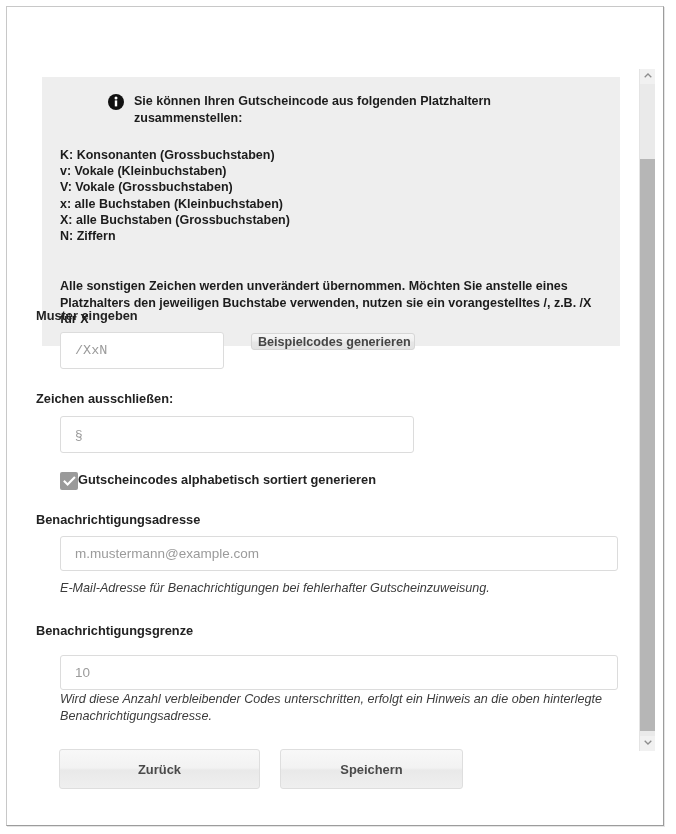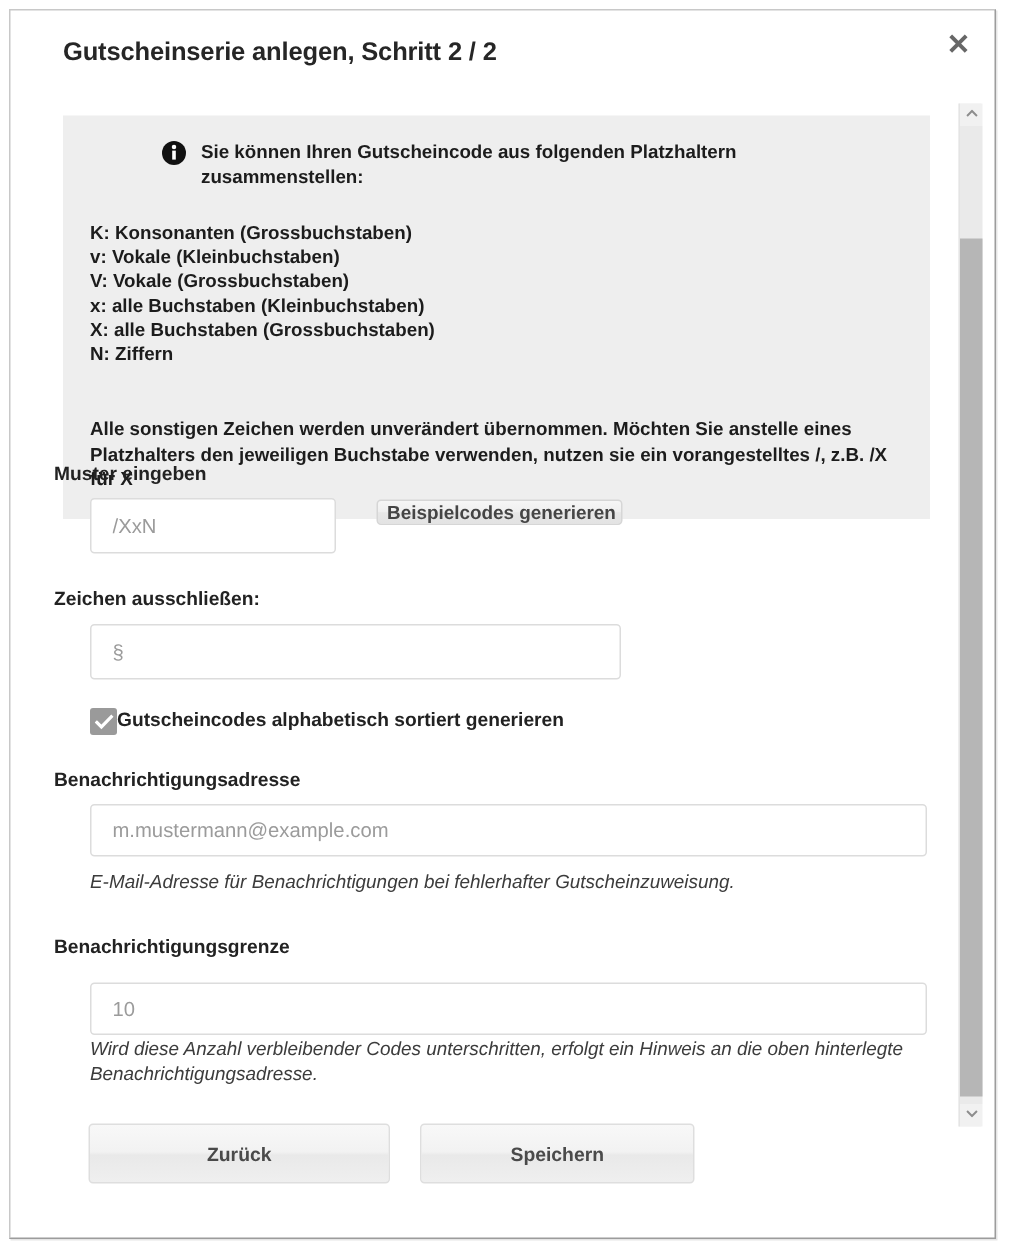--- a/index.html
+++ b/index.html
@@ -195,20 +195,21 @@
   }
 
   
   #muster-label { position: absolute; top: 0; }
   #muster-input {
     position: absolute;
     left: 52px;
     top: 24px;
     width: 164px;
     height: 37px;
+    font-family: Liberation Mono, monospace;
   }
   #generate-button {
     position: absolute;
     left: 243px;
     top: 25px;
     width: 164px;
     height: 17px;
     font-family: "Liberation Sans", sans-serif;
     font-size: 12.6px;
     font-weight: 700;
@@ -299,24 +300,20 @@
     box-sizing: border-box;
   }
   #back-button { left: 51px; width: 201px; }
   #save-button { left: 272px; width: 183px; }
 </style>
 </head>
 <body>
 
 <div id="dialog">
 
-  <div id="dialog-header">
-    <div id="dialog-title">Gutscheinserie anlegen, Schritt 2 / 2</div>
-    <div id="close-button">✕</div>
-  </div>
 
   <div id="scroll-area">
 
     <div id="scroll-content">
 
       <div id="info-box">
         <div id="info-headline-row">
           <span id="info-icon">
             <svg width="16" height="16" viewBox="0 0 16 16">
               <circle cx="8" cy="8" r="8" fill="#111111"></circle>

